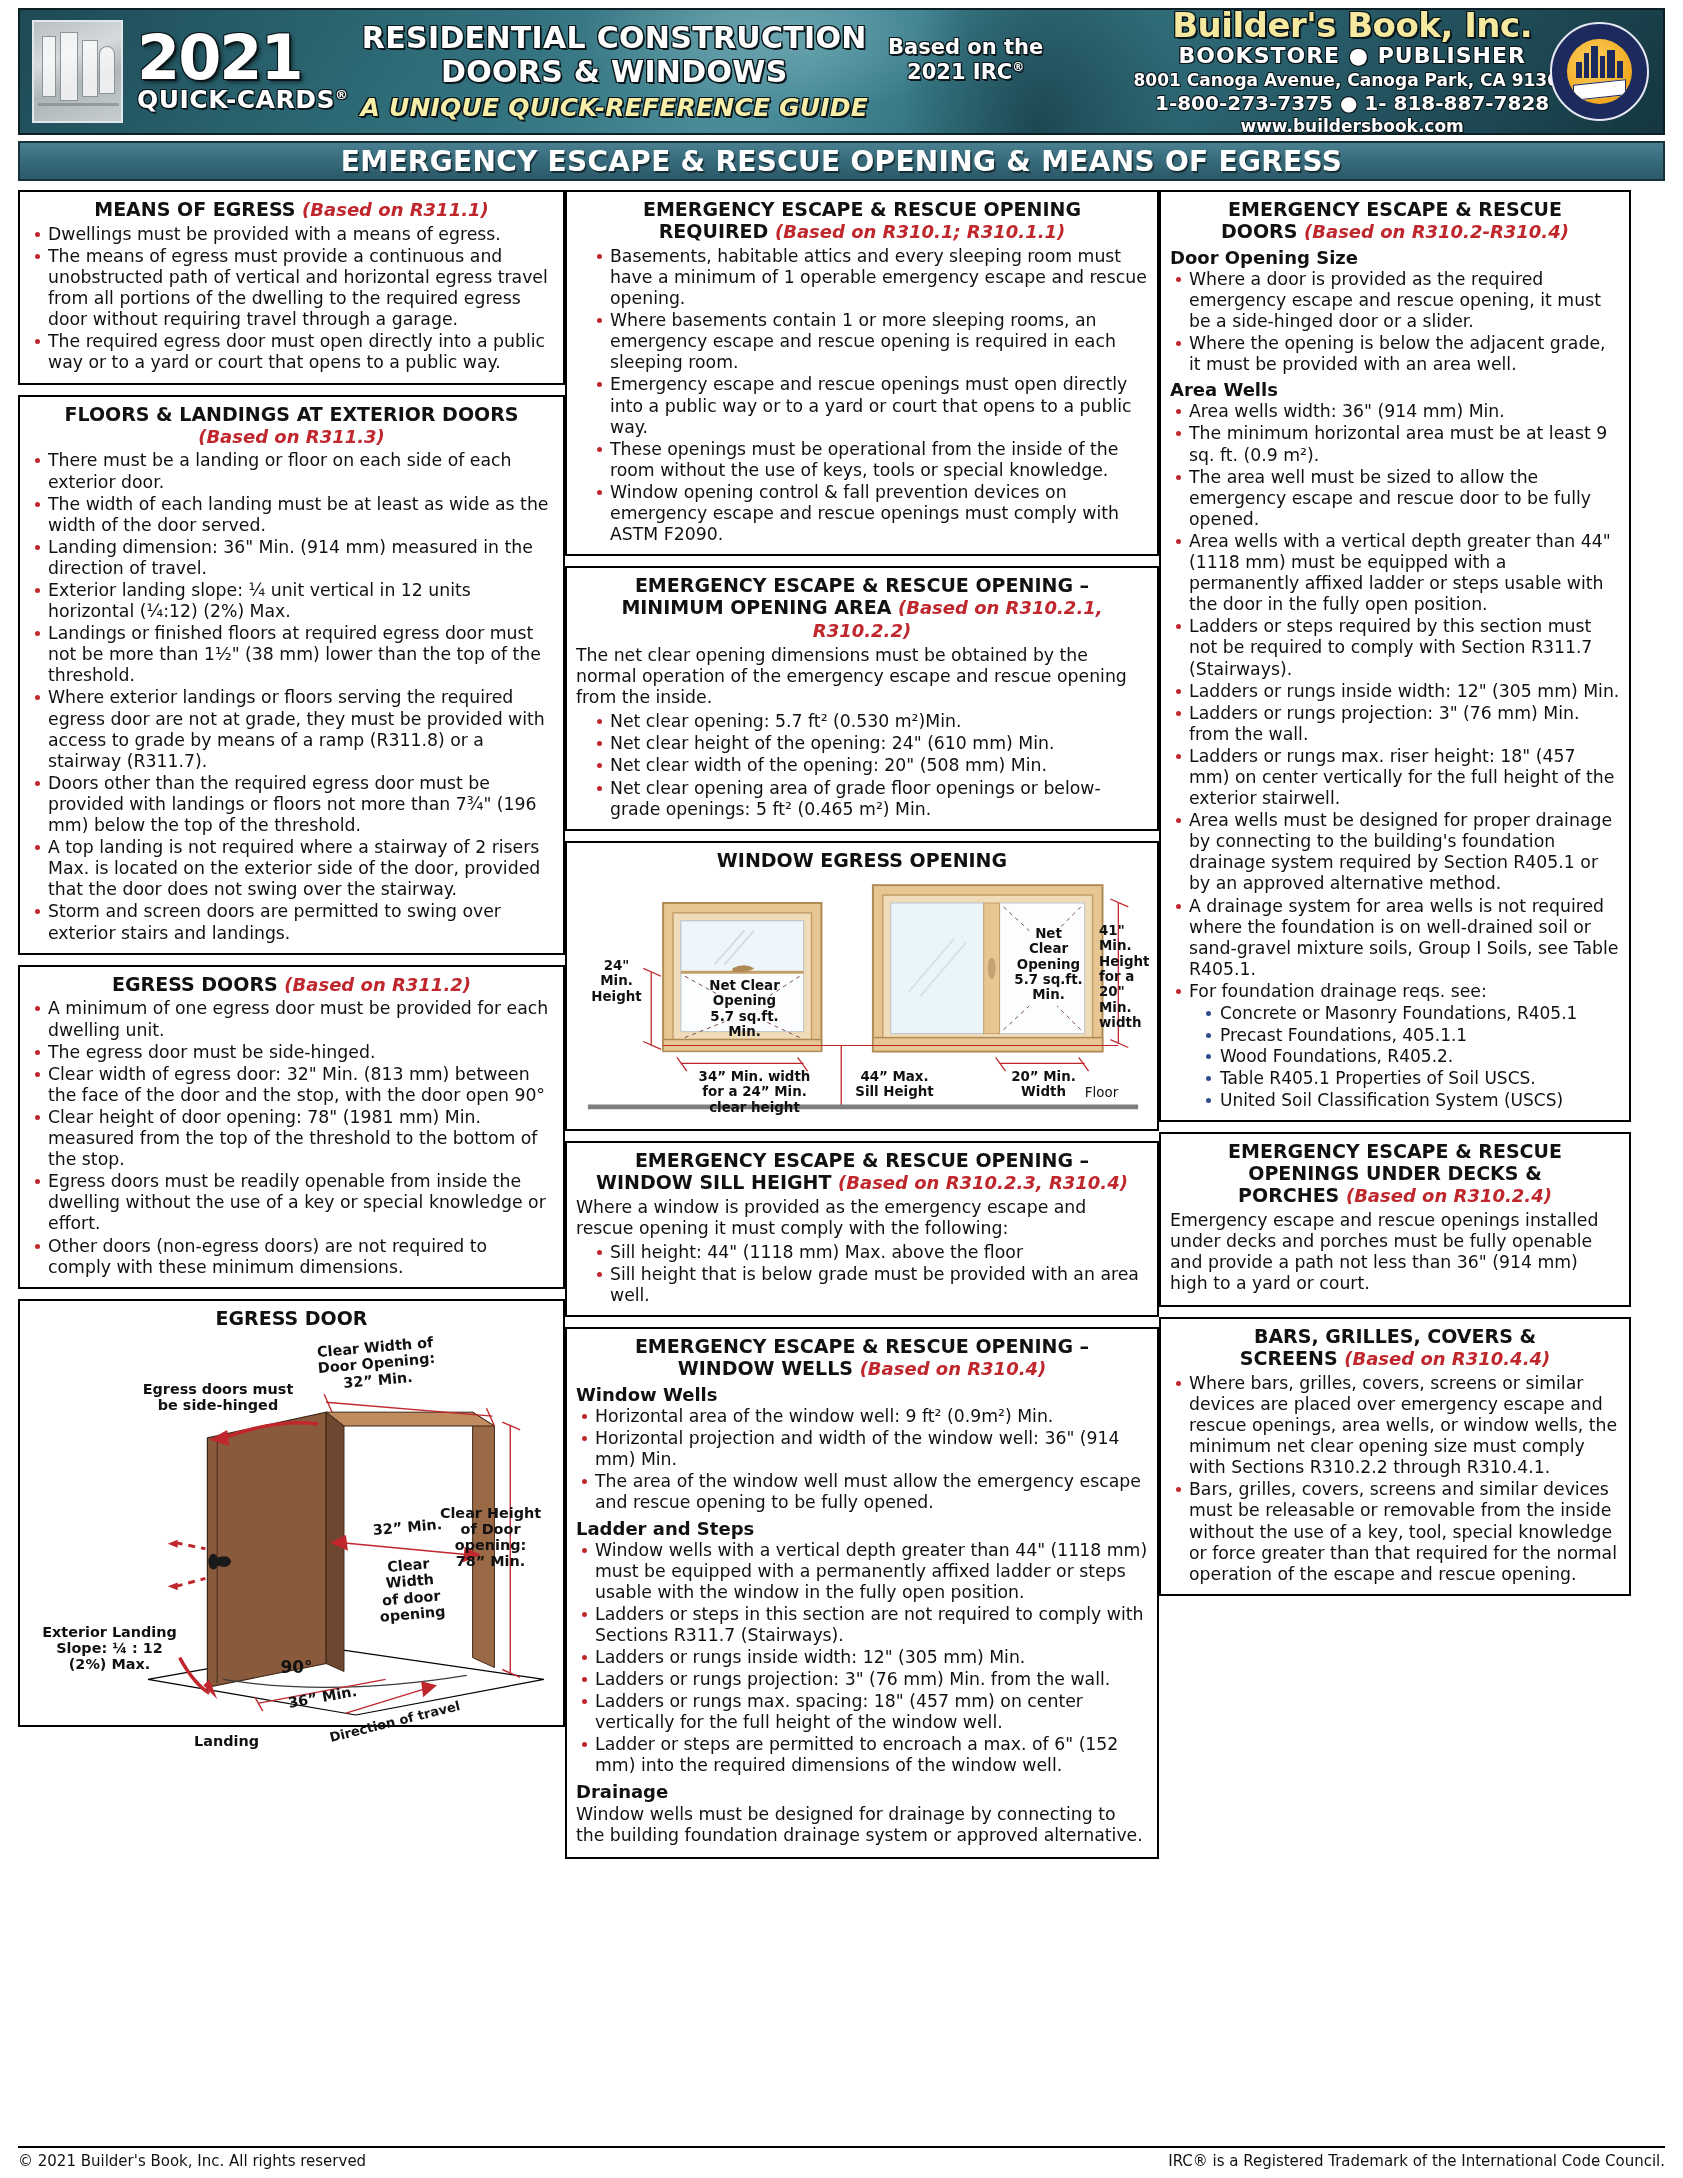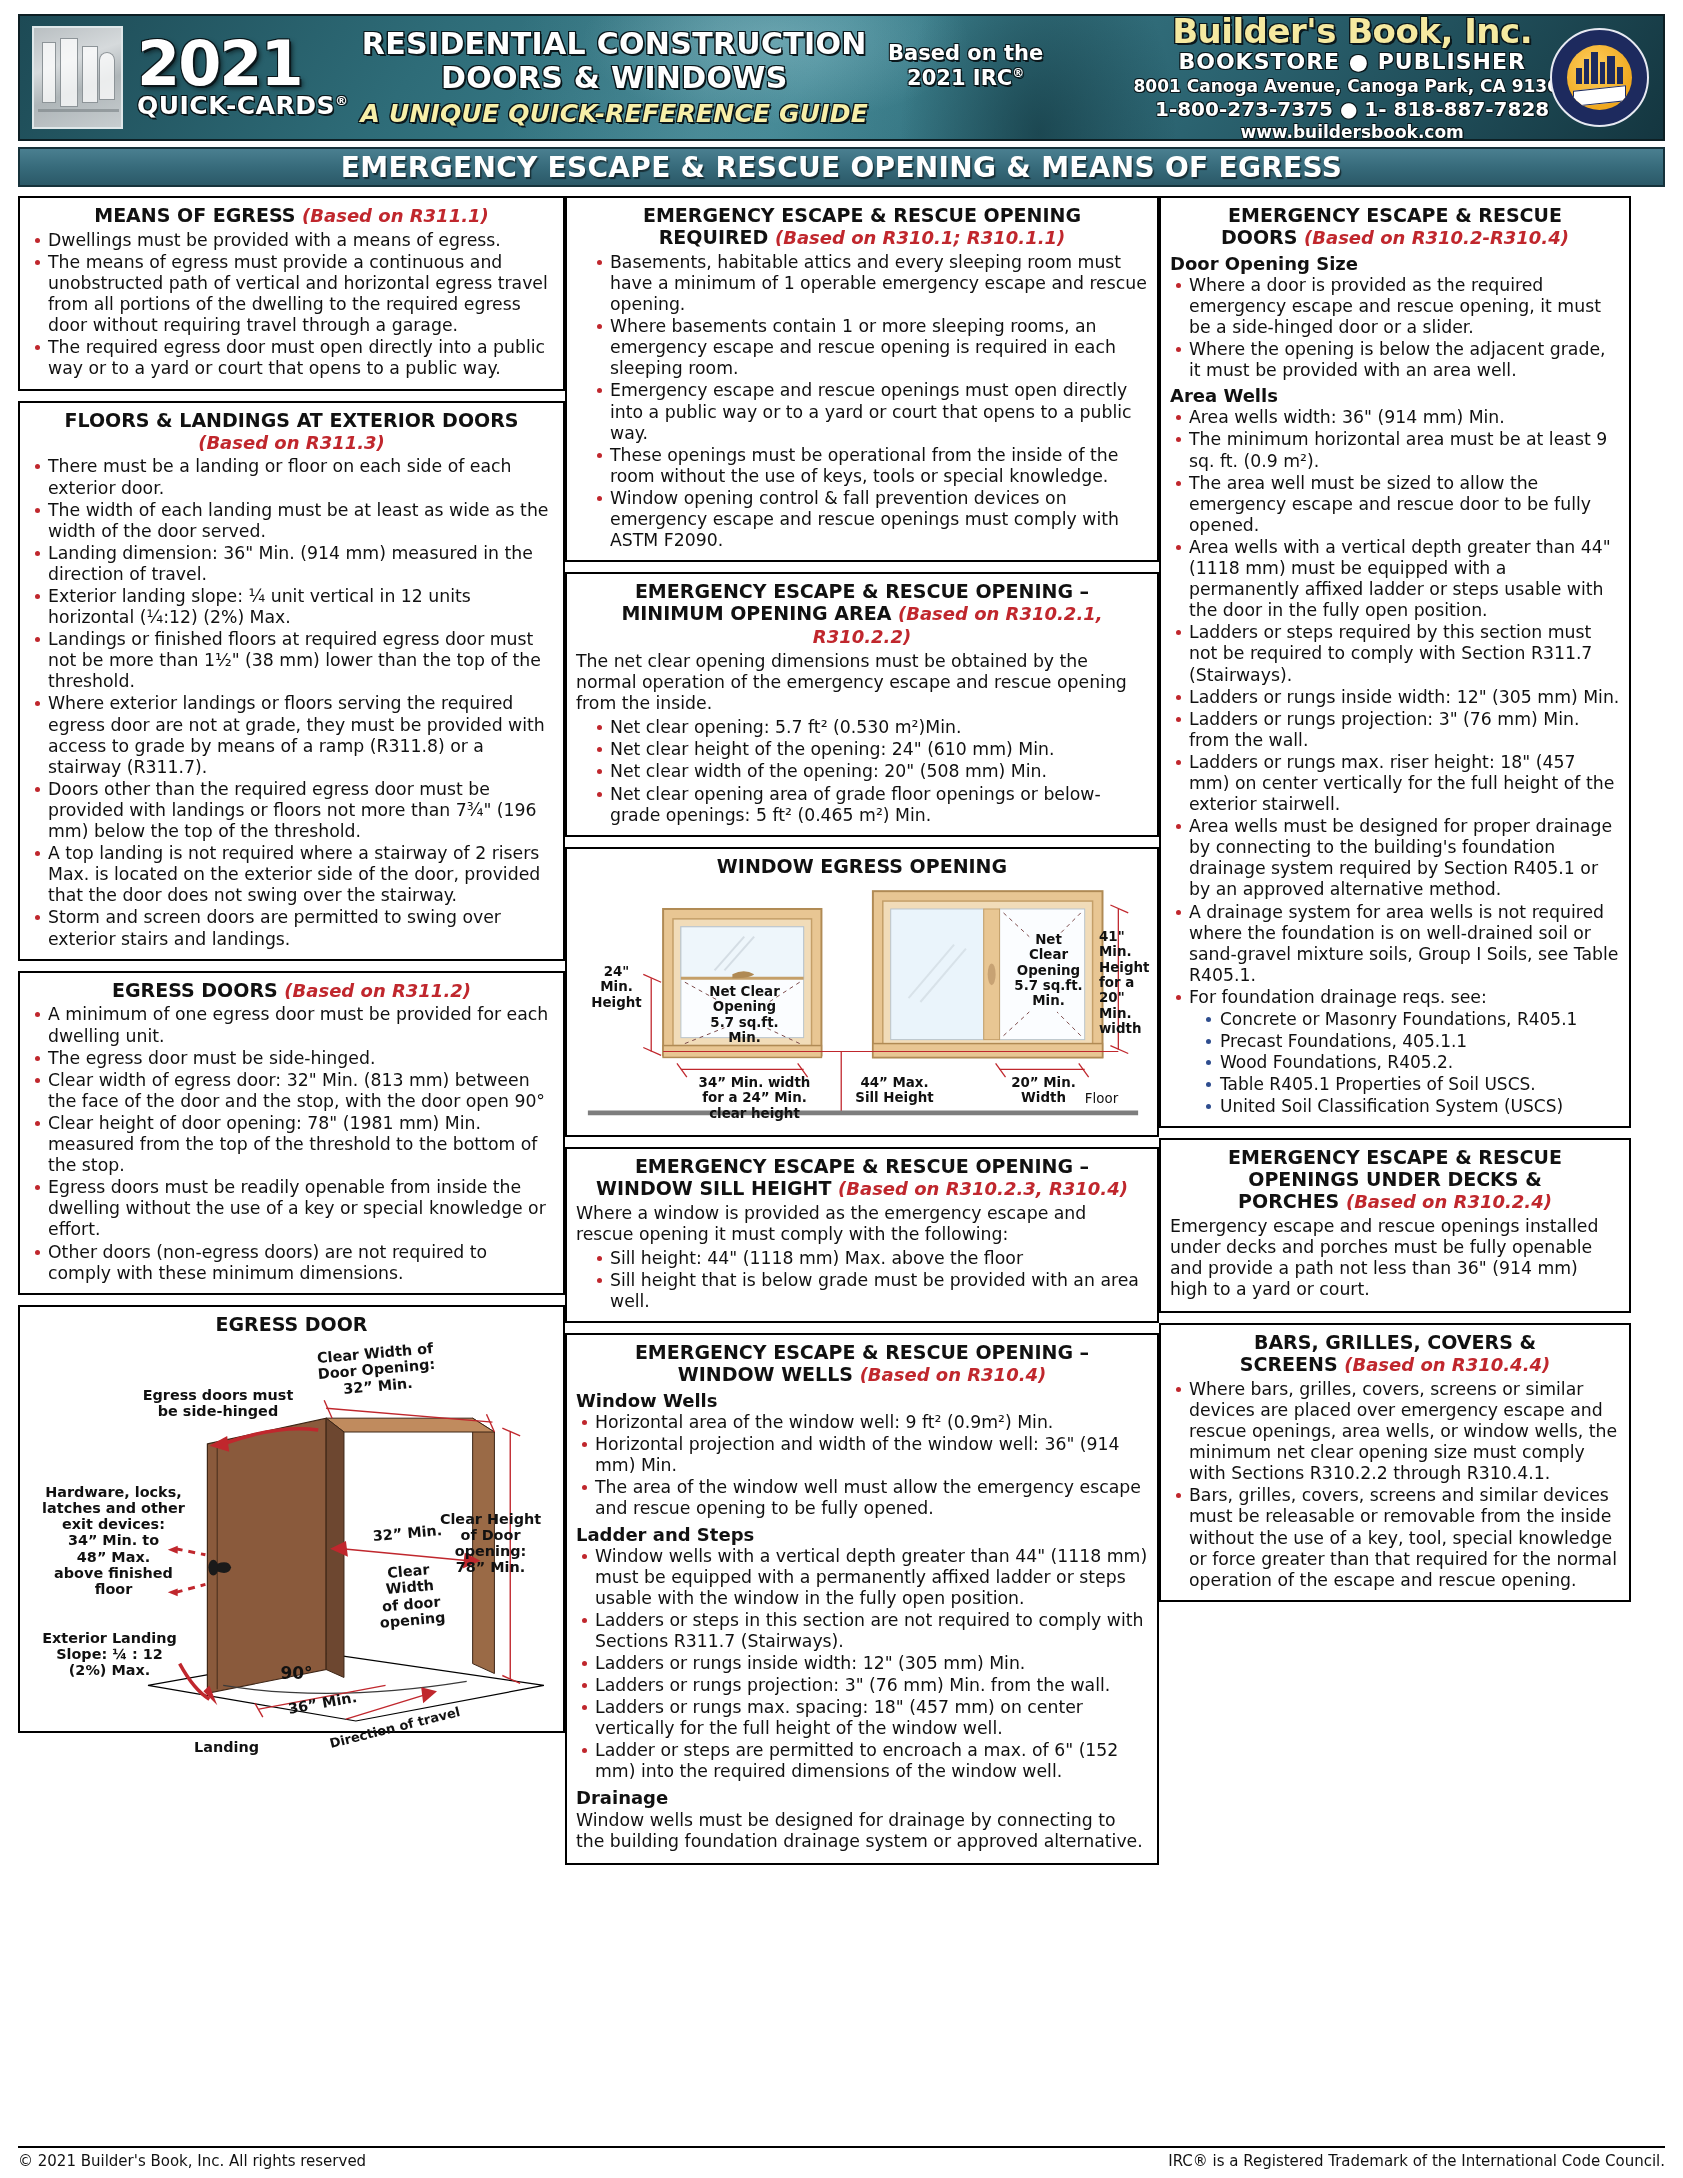--- a/index.html
+++ b/index.html
@@ -3,21 +3,21 @@
 <meta charset="utf-8">
 <style>
   * { box-sizing: border-box; }
   html, body { margin:0; padding:0; }
   body {
     width:1683px; height:2178px;
     background:#ffffff;
     font-family:"Liberation Sans", sans-serif;
     -webkit-font-smoothing:antialiased;
   }
-  .page { width:1683px; height:2178px; position:relative; padding:14px 18px 0 18px; }
+  .page { width:1683px; height:2178px; position:relative; padding:8px 18px 0 18px; }
 
   
   .header {
     position:relative; height:127px;
     background:linear-gradient(125deg,#1d4a55 0%,#2e6c78 25%,#3e8390 48%,#2b6370 72%,#143640 100%);
     border:2px solid #0d1f24;
     display:flex; align-items:center; overflow:hidden;
   }
   .header:before{
     content:""; position:absolute; inset:0;
@@ -342,21 +342,20 @@
 
             <line x1="232" y1="376" x2="360" y2="352" stroke="#c0272d" stroke-width="1.4"></line>
             <line x1="228" y1="370" x2="236" y2="384" stroke="#c0272d" stroke-width="1.4"></line>
 
             <line x1="320" y1="386" x2="398" y2="362" stroke="#c0272d" stroke-width="1.4"></line>
             <polygon points="396,354 412,358 398,370" fill="#c0272d"></polygon>
           </svg>
 
           <div class="dlab" style="left:95px;top:50px;width:188px;">Egress doors must<br>be side-hinged</div>
           <div class="dlab" style="left:273px;top:8px;width:149px;transform:rotate(-5deg);">Clear Width of<br>Door Opening:<br>32” Min.</div>
-          <div class="dlab" style="left:10px;top:147px;width:149px;">Hardware, locks,<br>latches and other<br>exit devices:<br>34” Min. to<br>48” Max.<br>above finished<br>floor</div>
           <div class="dlab" style="left:319px;top:188px;width:119px;transform:rotate(-5deg);">32” Min.</div>
           <div class="dlab" style="left:327px;top:226px;width:109px;transform:rotate(-5deg);">Clear<br>Width<br>of door<br>opening</div>
           <div class="dlab" style="left:398px;top:174px;width:127px;">Clear Height<br>of Door<br>opening:<br>78” Min.</div>
           <div class="dlab" style="left:6px;top:293px;width:149px;">Exterior Landing<br>Slope: ¼ : 12<br>(2%) Max.</div>
           <div class="dlab" style="left:238px;top:327px;width:59px;font-size:17px;">90°</div>
           <div class="dlab" style="left:143px;top:366px;width:109px;margin-top:36px;">Landing</div>
           <div class="dlab" style="left:246px;top:358px;width:95px;transform:rotate(-10deg);">36” Min.</div>
           <div class="dlab" style="left:287px;top:384px;width:158px;transform:rotate(-14deg);font-size:13px;">Direction of travel</div>
         </div>
       </div>

